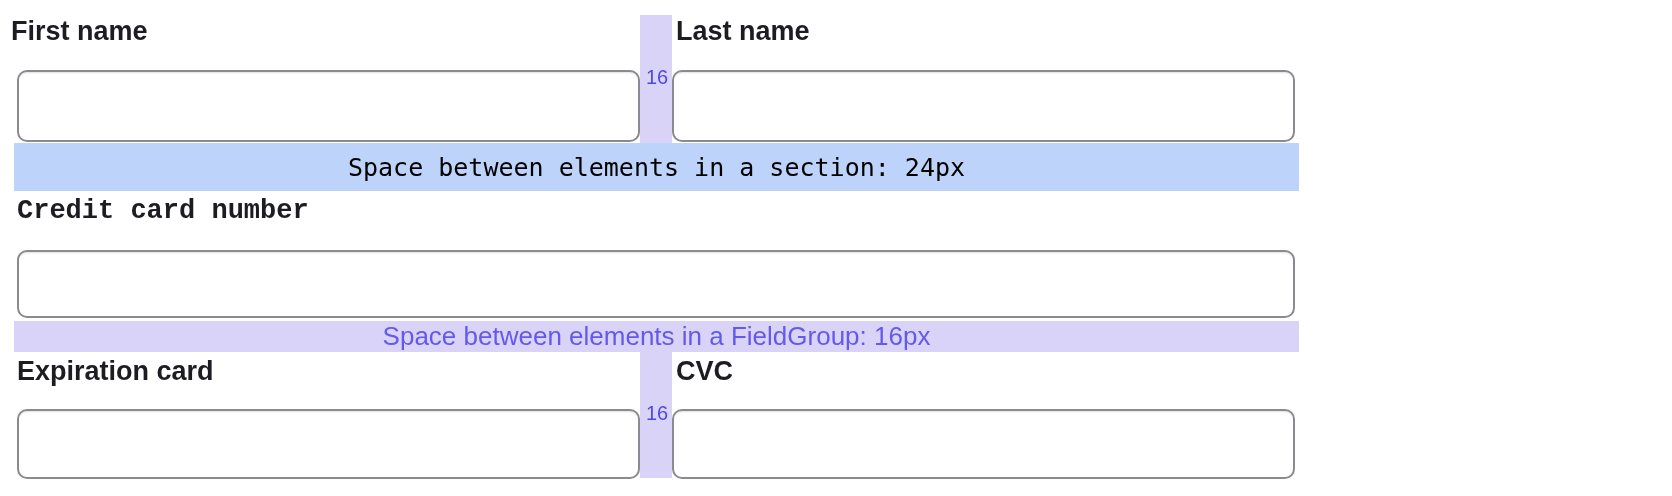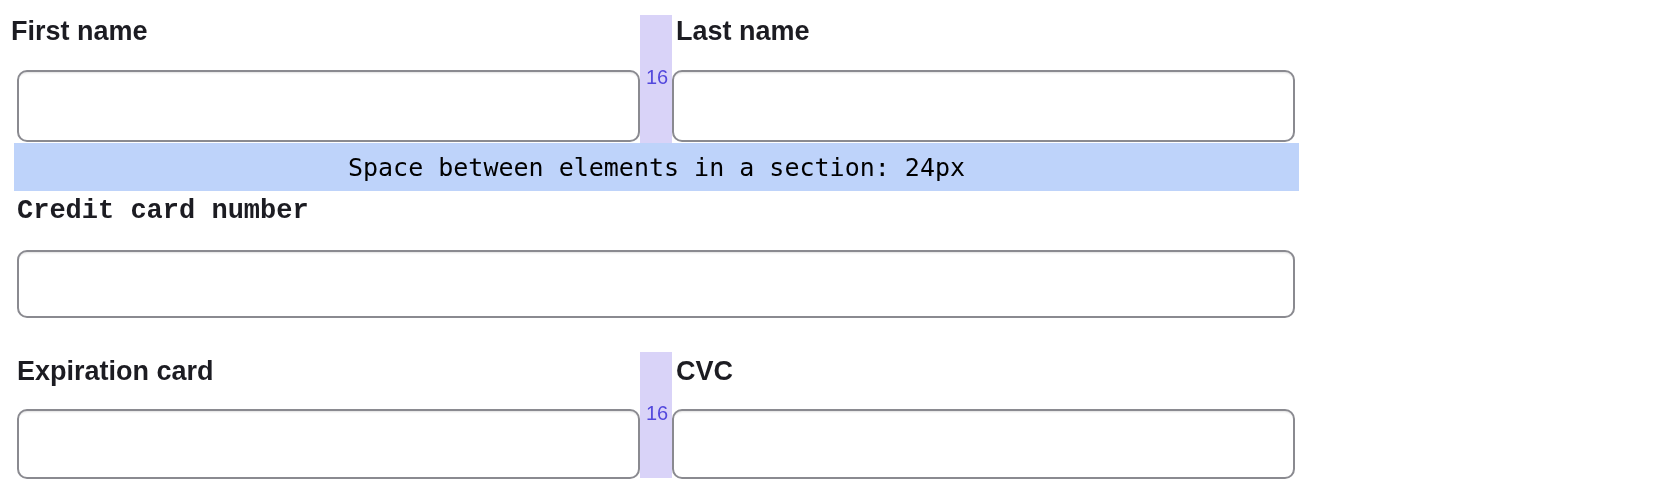--- a/index.html
+++ b/index.html
@@ -115,20 +115,23 @@
 
   <div class="gap-num gap-num-top">16</div>
 
   <div class="band band-section">
     <span>Space between elements in a section: 24px</span>
   </div>
 
   <div class="field-label l-cc">Credit card number</div>
   <input type="text" class="inp inp-cc" aria-label="Credit card number" style="">
 
+  <div class="band band-fieldgroup">
+    <span>Space between elements in a FieldGroup: 16px</span>
+  </div>
 
   <div class="field-label l-exp">Expiration card</div>
   <div class="field-label l-cvc">CVC</div>
   <input type="text" class="inp inp-exp" aria-label="Expiration date" style="">
   <input type="text" class="inp inp-cvc" aria-label="CVC" style="">
 
   <div class="gap-num gap-num-bottom">16</div>
 
 </div>
 

